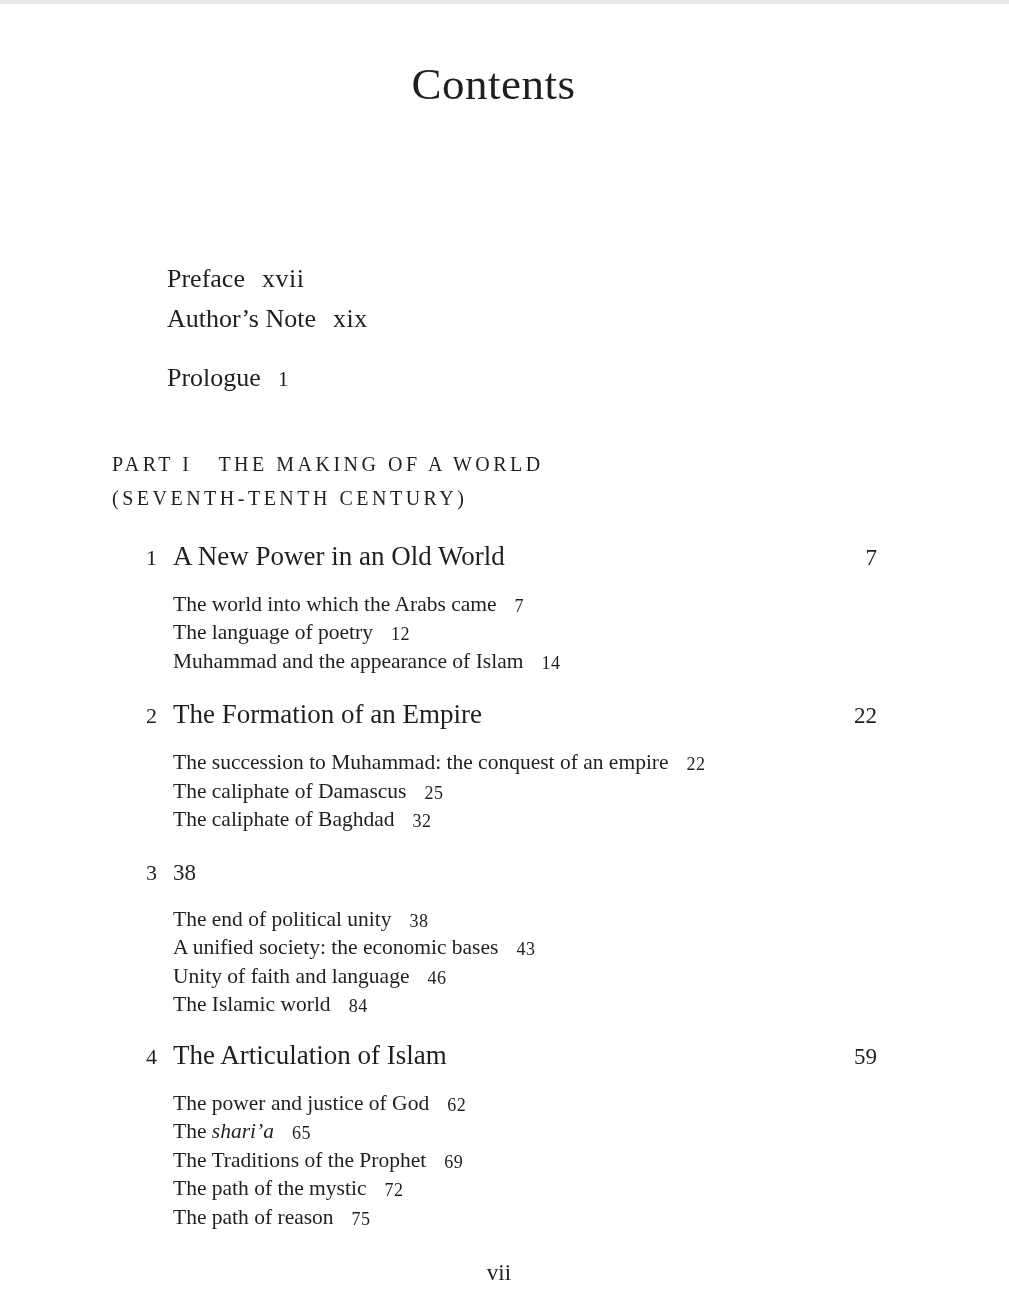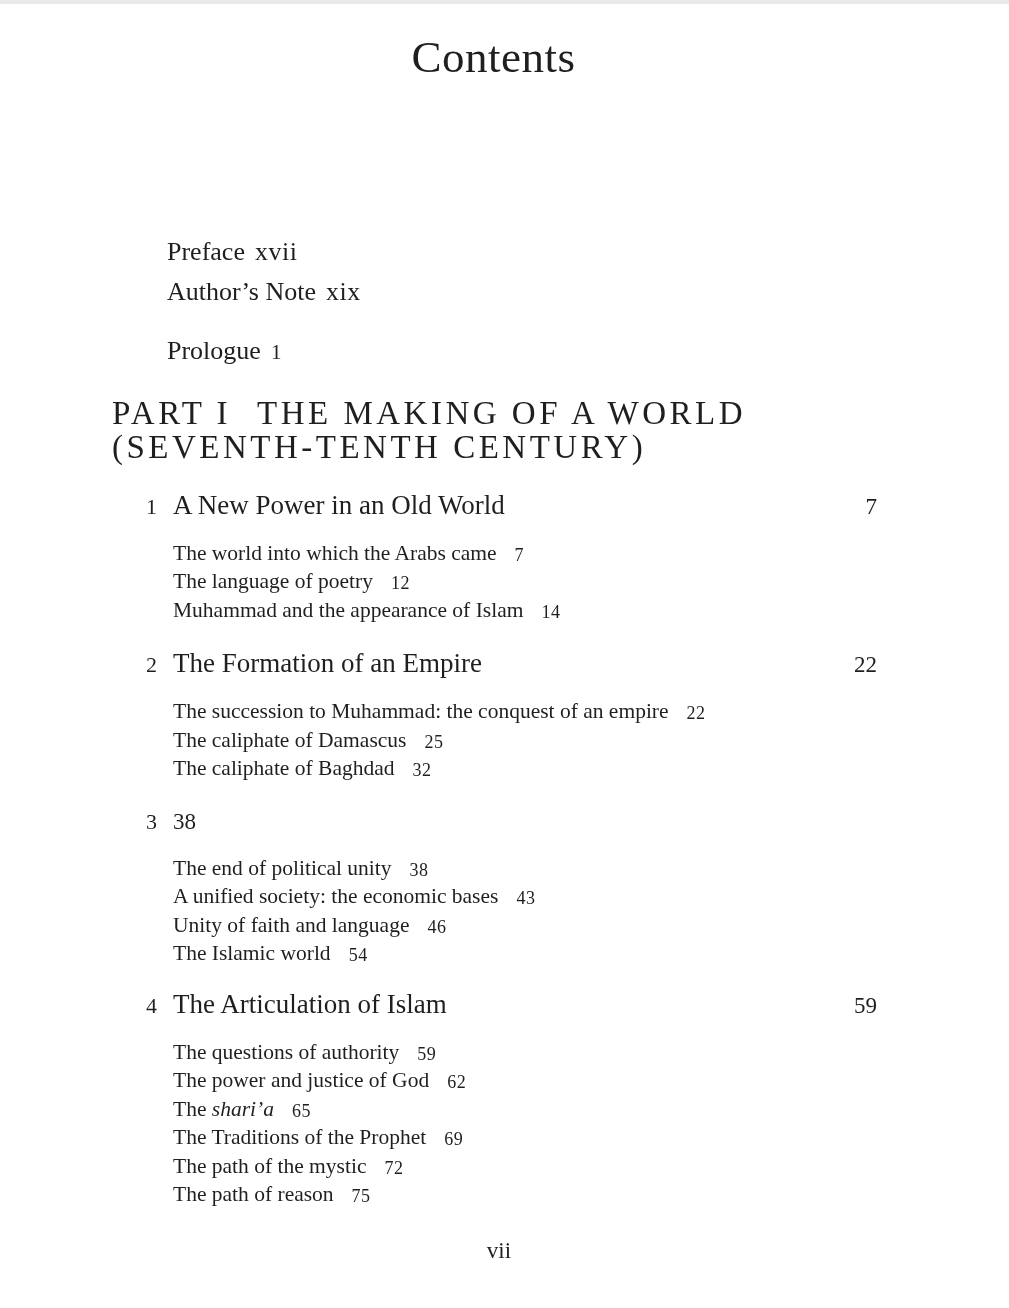--- a/index.html
+++ b/index.html
@@ -18,51 +18,51 @@
     height: 4px;
     background: #e9e9e9;
   }
   .page {
     position: relative;
     width: 100%;
     height: 1304px;
     box-sizing: border-box;
   }
   .page-title {
-    margin: 28px 0 0 0;
+    margin: 55px 0 0 0;
     padding-right: 22px;
     text-align: center;
     font-size: 45px;
     font-weight: 400;
     letter-spacing: 0.5px;
     line-height: 1.15;
   }
   .front-matter {
     margin: 148px 132px 0 167px;
     font-size: 26px;
   }
   .fm-row {
     display: flex;
     align-items: baseline;
     line-height: 40px;
   }
   .fm-row.prologue {
     margin-top: 19px;
   }
   .fm-page {
-    margin-left: 10px;
+    margin-left: 17px;
     letter-spacing: 0.5px;
   }
   .fm-page.oldstyle-one {
     font-size: 21px;
     font-variant: small-caps;
   }
   .part-heading {
-    margin: 24px 120px 0 112px;
-    font-size: 33px;
+    margin: 48px 120px 0 112px;
+    font-size: 20px;
     letter-spacing: 3.5px;
     line-height: 34px;
   }
   .part-label {
     margin-right: 26px;
   }
   .chapter {
     margin-top: 0;
   }
   .ch-1 { margin-top: 25px; }
@@ -172,32 +172,31 @@
 
   <section class="chapter ch-3">
     <div class="ch-head">
       <span class="ch-num">3</span>
       <span class="ch-page">38</span>
     </div>
     <ul class="subs">
       <li class="sub-row"><span>The end of political unity</span><span class="sub-italic"></span><span class="sub-page">38</span></li>
       <li class="sub-row"><span>A unified society: the economic bases</span><span class="sub-italic"></span><span class="sub-page">43</span></li>
       <li class="sub-row"><span>Unity of faith and language</span><span class="sub-italic"></span><span class="sub-page">46</span></li>
-      <li class="sub-row"><span>The Islamic world</span><span class="sub-italic"></span><span class="sub-page">54</span></li>
+      <li class="sub-row"><span>The Islamic world</span><span class="sub-italic"></span><span class="sub-page">84</span></li>
     </ul>
   </section>
 
   <section class="chapter ch-4">
     <div class="ch-head">
       <span class="ch-num">4</span>
       <span class="ch-title">The Articulation of Islam</span>
       <span class="ch-page">59</span>
     </div>
     <ul class="subs">
-      <li class="sub-row"><span>The questions of authority</span><span class="sub-italic"></span><span class="sub-page">59</span></li>
       <li class="sub-row"><span>The power and justice of God</span><span class="sub-italic"></span><span class="sub-page">62</span></li>
       <li class="sub-row"><span>The </span><span class="sub-italic">shari’a</span><span class="sub-page">65</span></li>
       <li class="sub-row"><span>The Traditions of the Prophet</span><span class="sub-italic"></span><span class="sub-page">69</span></li>
       <li class="sub-row"><span>The path of the mystic</span><span class="sub-italic"></span><span class="sub-page">72</span></li>
       <li class="sub-row"><span>The path of reason</span><span class="sub-italic"></span><span class="sub-page">75</span></li>
     </ul>
   </section>
 
   <div class="folio">vii</div>
 

